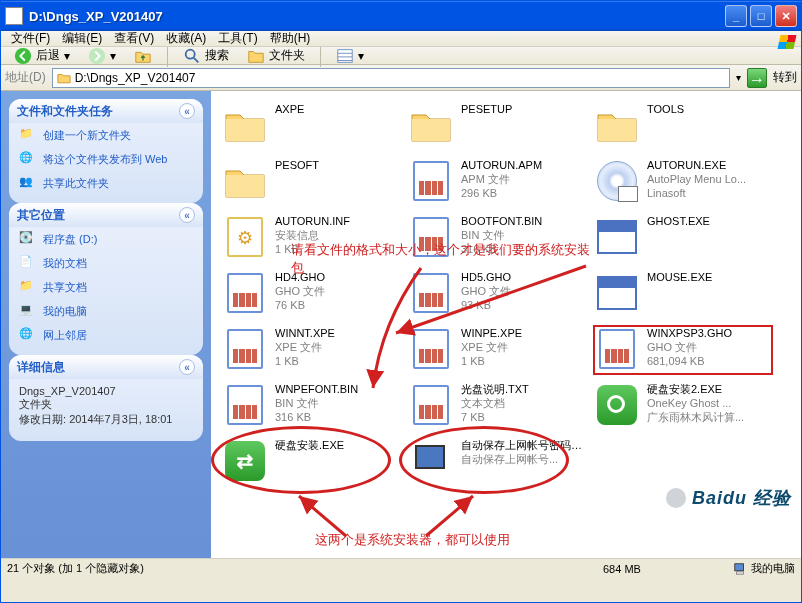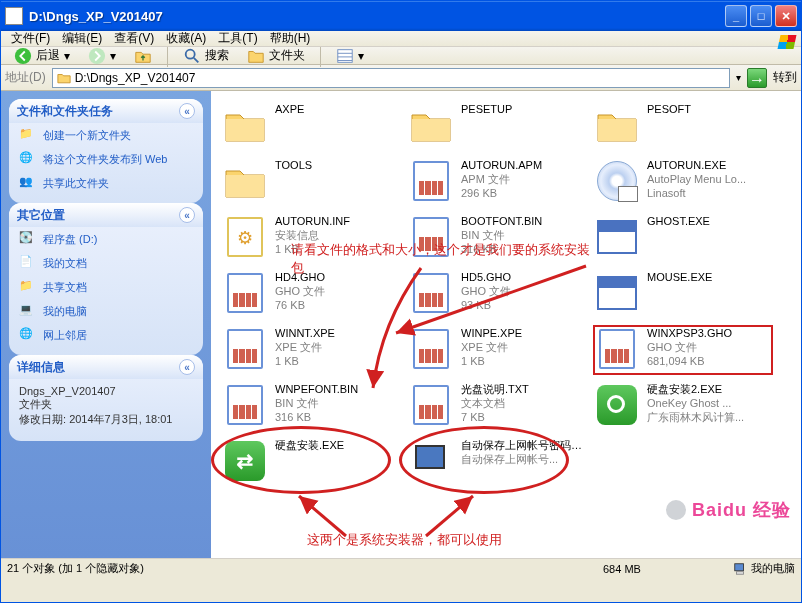--- a/index.html
+++ b/index.html
@@ -58,21 +58,21 @@
 .file-box.yellow { border-color:#e0c45a; }
 .file-box.yellow::after { content:"⚙"; position:absolute; top:8px; left:0; right:0; text-align:center; color:#e0a030; font-size:18px;}
 .disc-box { width:40px; height:40px; border-radius:50%; background:radial-gradient(circle,#fff 18%,#bcd0f0 30%, #e6eefc 60%,#9fbce8 100%); border:1px solid #8aa9d4; position:relative;}
 .disc-box::after{ content:""; position:absolute; bottom:-2px; right:-2px; width:18px; height:14px; background:#fff;border:1px solid #777;}
 .ico-green { width:40px; height:40px; border-radius:8px; background:linear-gradient(#5ec85e,#2a9a2a); position:relative;}
 .ico-green.ok::after{ content:""; position:absolute; left:10px; top:10px; width:18px; height:18px; border:3px solid #fff; border-radius:50%; box-sizing:border-box;}
 .ico-green.arrows::after{ content:"⇄"; position:absolute; inset:0; display:flex; align-items:center; justify-content:center; color:#fff; font-size:20px; font-weight:bold;}
 .ico-comp { width:40px; height:40px; position:relative; }
 .ico-comp::before{ content:""; position:absolute; left:4px; top:4px; width:26px; height:20px; background:#4a78c0; border:2px solid #333; }
 .oval { position:absolute; border:3px solid #d02020; border-radius:50%; pointer-events:none; }
-.watermark { position:absolute; right:10px; bottom:36px; font-size:18px; color:#ec4899; font-weight:bold; letter-spacing:1px; pointer-events:none; display:flex; align-items:center; gap:6px;}
+.watermark { position:absolute; right:10px; bottom:48px; font-size:18px; color:#0c4a6e; font-weight:bold; letter-spacing:1px; pointer-events:none; display:flex; align-items:center; gap:6px;font-style:italic;}
 .watermark .paw { width:20px; height:20px; background:#d0d3d7; border-radius:50%;}
 </style>
 </head>
 <body>
 
 <div class="titlebar">
   <div class="icon-spot"></div>
   <div class="title">D:\Dngs_XP_V201407</div>
   <div class="win-btns">
     <div class="win-btn min">_</div>
@@ -240,32 +240,32 @@
           </div>
         </div>
         <div class="tile">
           <div class="ticon">
             <svg width="44" height="40" viewBox="0 0 44 40">
               <path class="fold-svg" d="M3 10h14l4 4h20v22H3z"></path>
               <path fill="#fde29a" d="M3 14h38v22H3z"></path>
             </svg>
           </div>
           <div class="tlabels">
-            <div class="t-name">PESOFT</div>
+            <div class="t-name">TOOLS</div>
           </div>
         </div>
         <div class="tile">
           <div class="ticon">
             <svg width="44" height="40" viewBox="0 0 44 40">
               <path class="fold-svg" d="M3 10h14l4 4h20v22H3z"></path>
               <path fill="#fde29a" d="M3 14h38v22H3z"></path>
             </svg>
           </div>
           <div class="tlabels">
-            <div class="t-name">TOOLS</div>
+            <div class="t-name">PESOFT</div>
           </div>
         </div>
         <div class="tile">
           <div class="ticon">
             <div class="file-box">
               <div class="grid">
                 <span></span>
                 <span></span>
                 <span></span>
                 <span></span>
@@ -509,21 +509,21 @@
       <path d="M55 45 L8 5" stroke="#d02020" stroke-width="3" fill="none" marker-end="url(#ah3)"></path>
     </svg>
     <svg class="arrow" style="left:210px; top:400px; width:60px; height:50px;" viewBox="0 0 60 50">
       <defs>
           <marker id="ah4" markerWidth="8" markerHeight="8" refX="6" refY="3" orient="auto">
             <path d="M0 0L6 3L0 6z" fill="#d02020"></path>
           </marker>
         </defs>
       <path d="M5 45 L52 5" stroke="#d02020" stroke-width="3" fill="none" marker-end="url(#ah4)"></path>
     </svg>
-    <div class="anno" style="left:96px; top:440px;">这两个是系统安装器，都可以使用</div>
+    <div class="anno" style="left:104px; top:440px;">这两个是系统安装器，都可以使用</div>
 
     <div class="watermark">
       <span class="paw"></span>
       <span>Baidu 经验</span>
     </div>
   </div>
 </div>
 
 <div class="statusbar">
   <div class="s-left">21 个对象 (加 1 个隐藏对象)</div>

